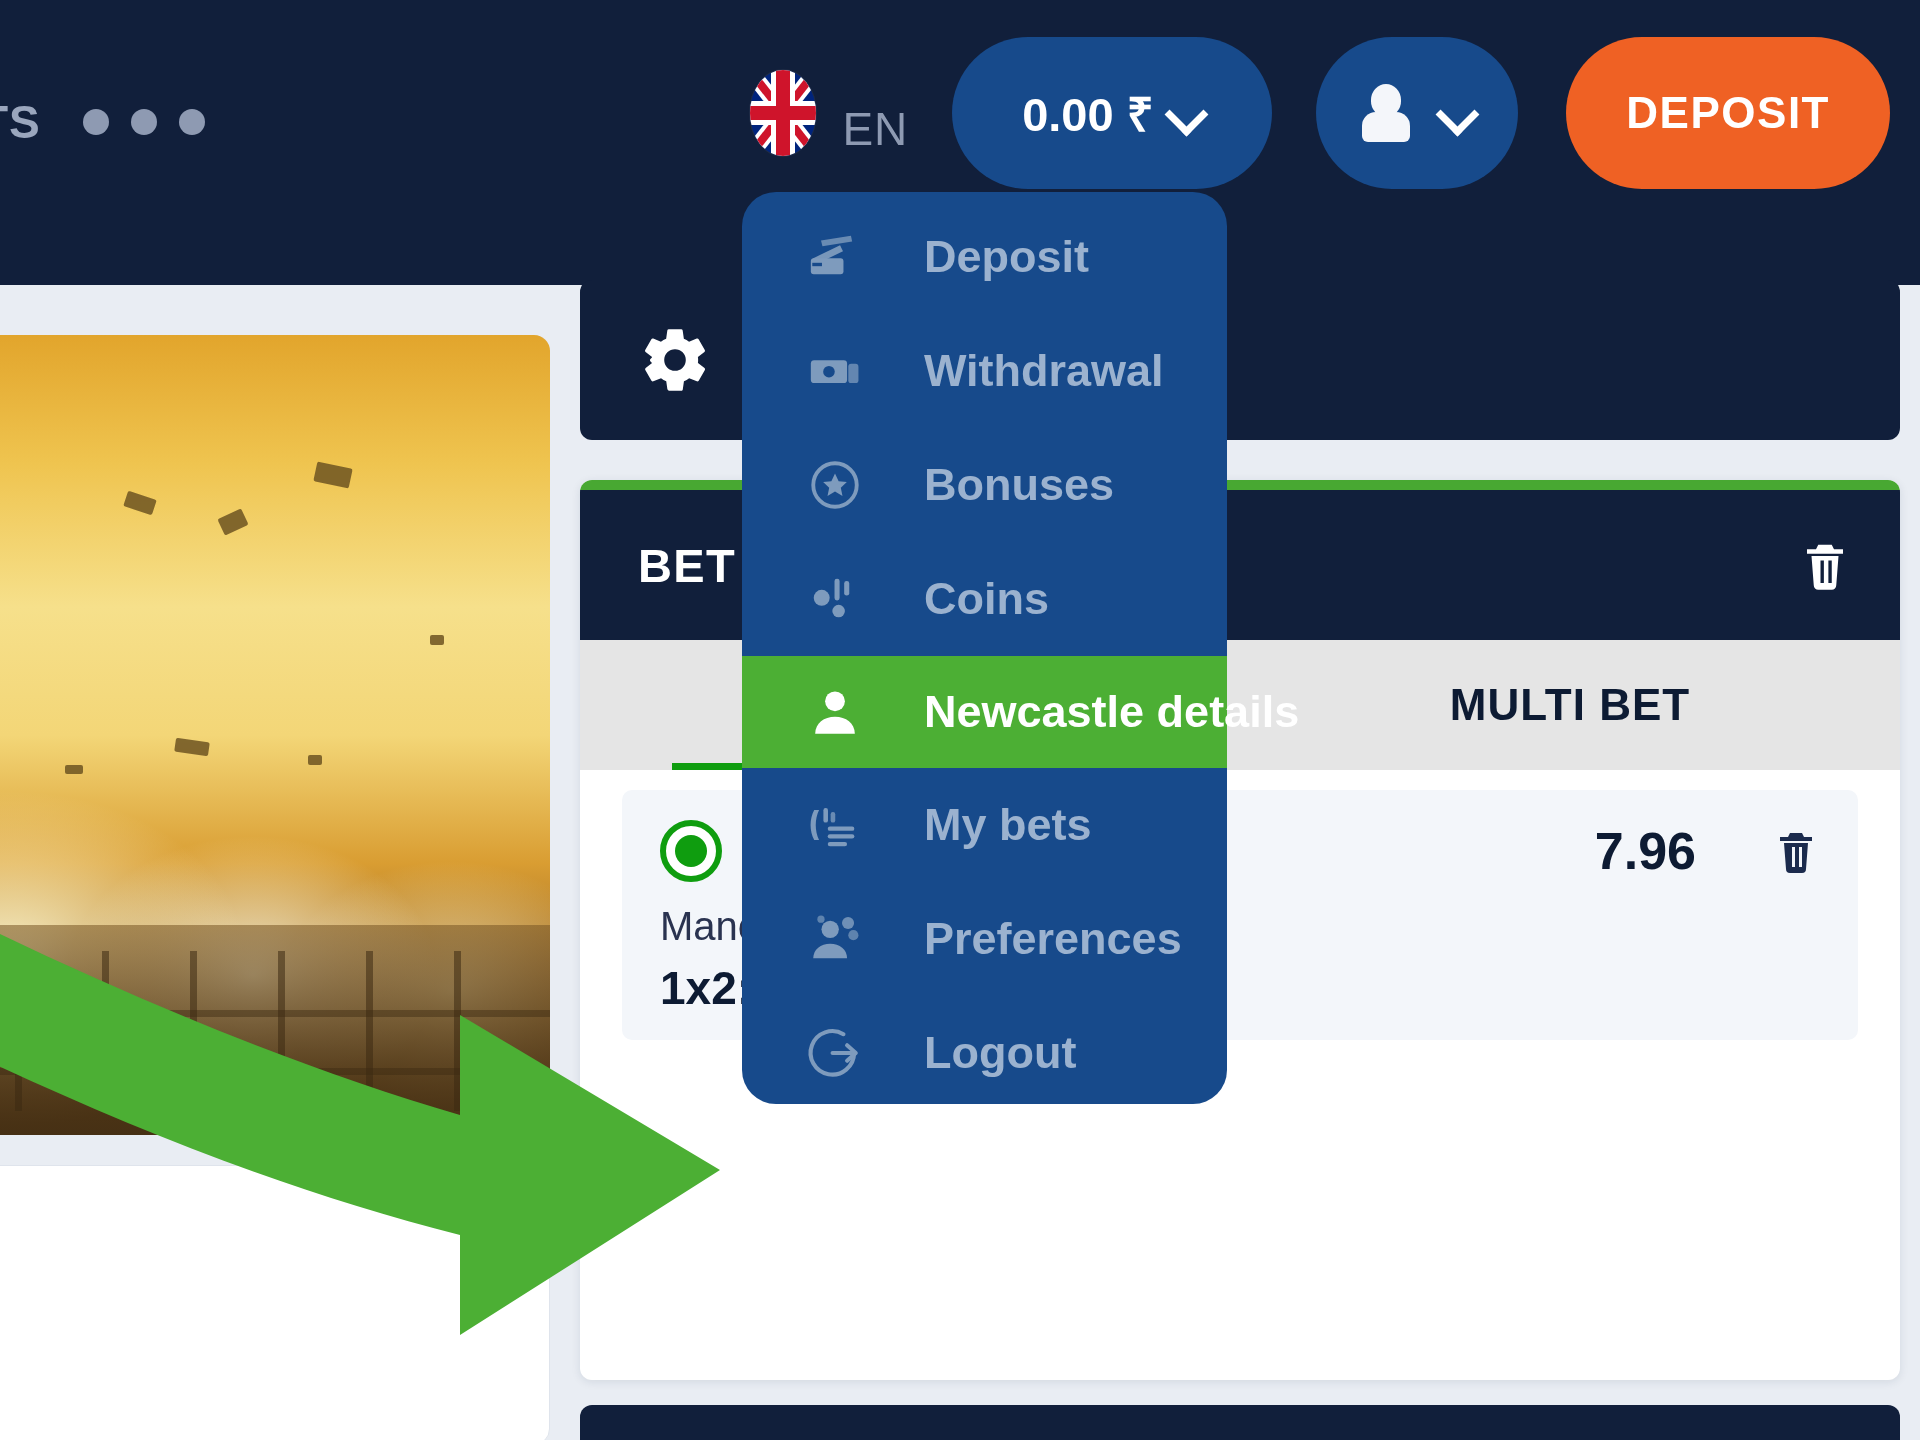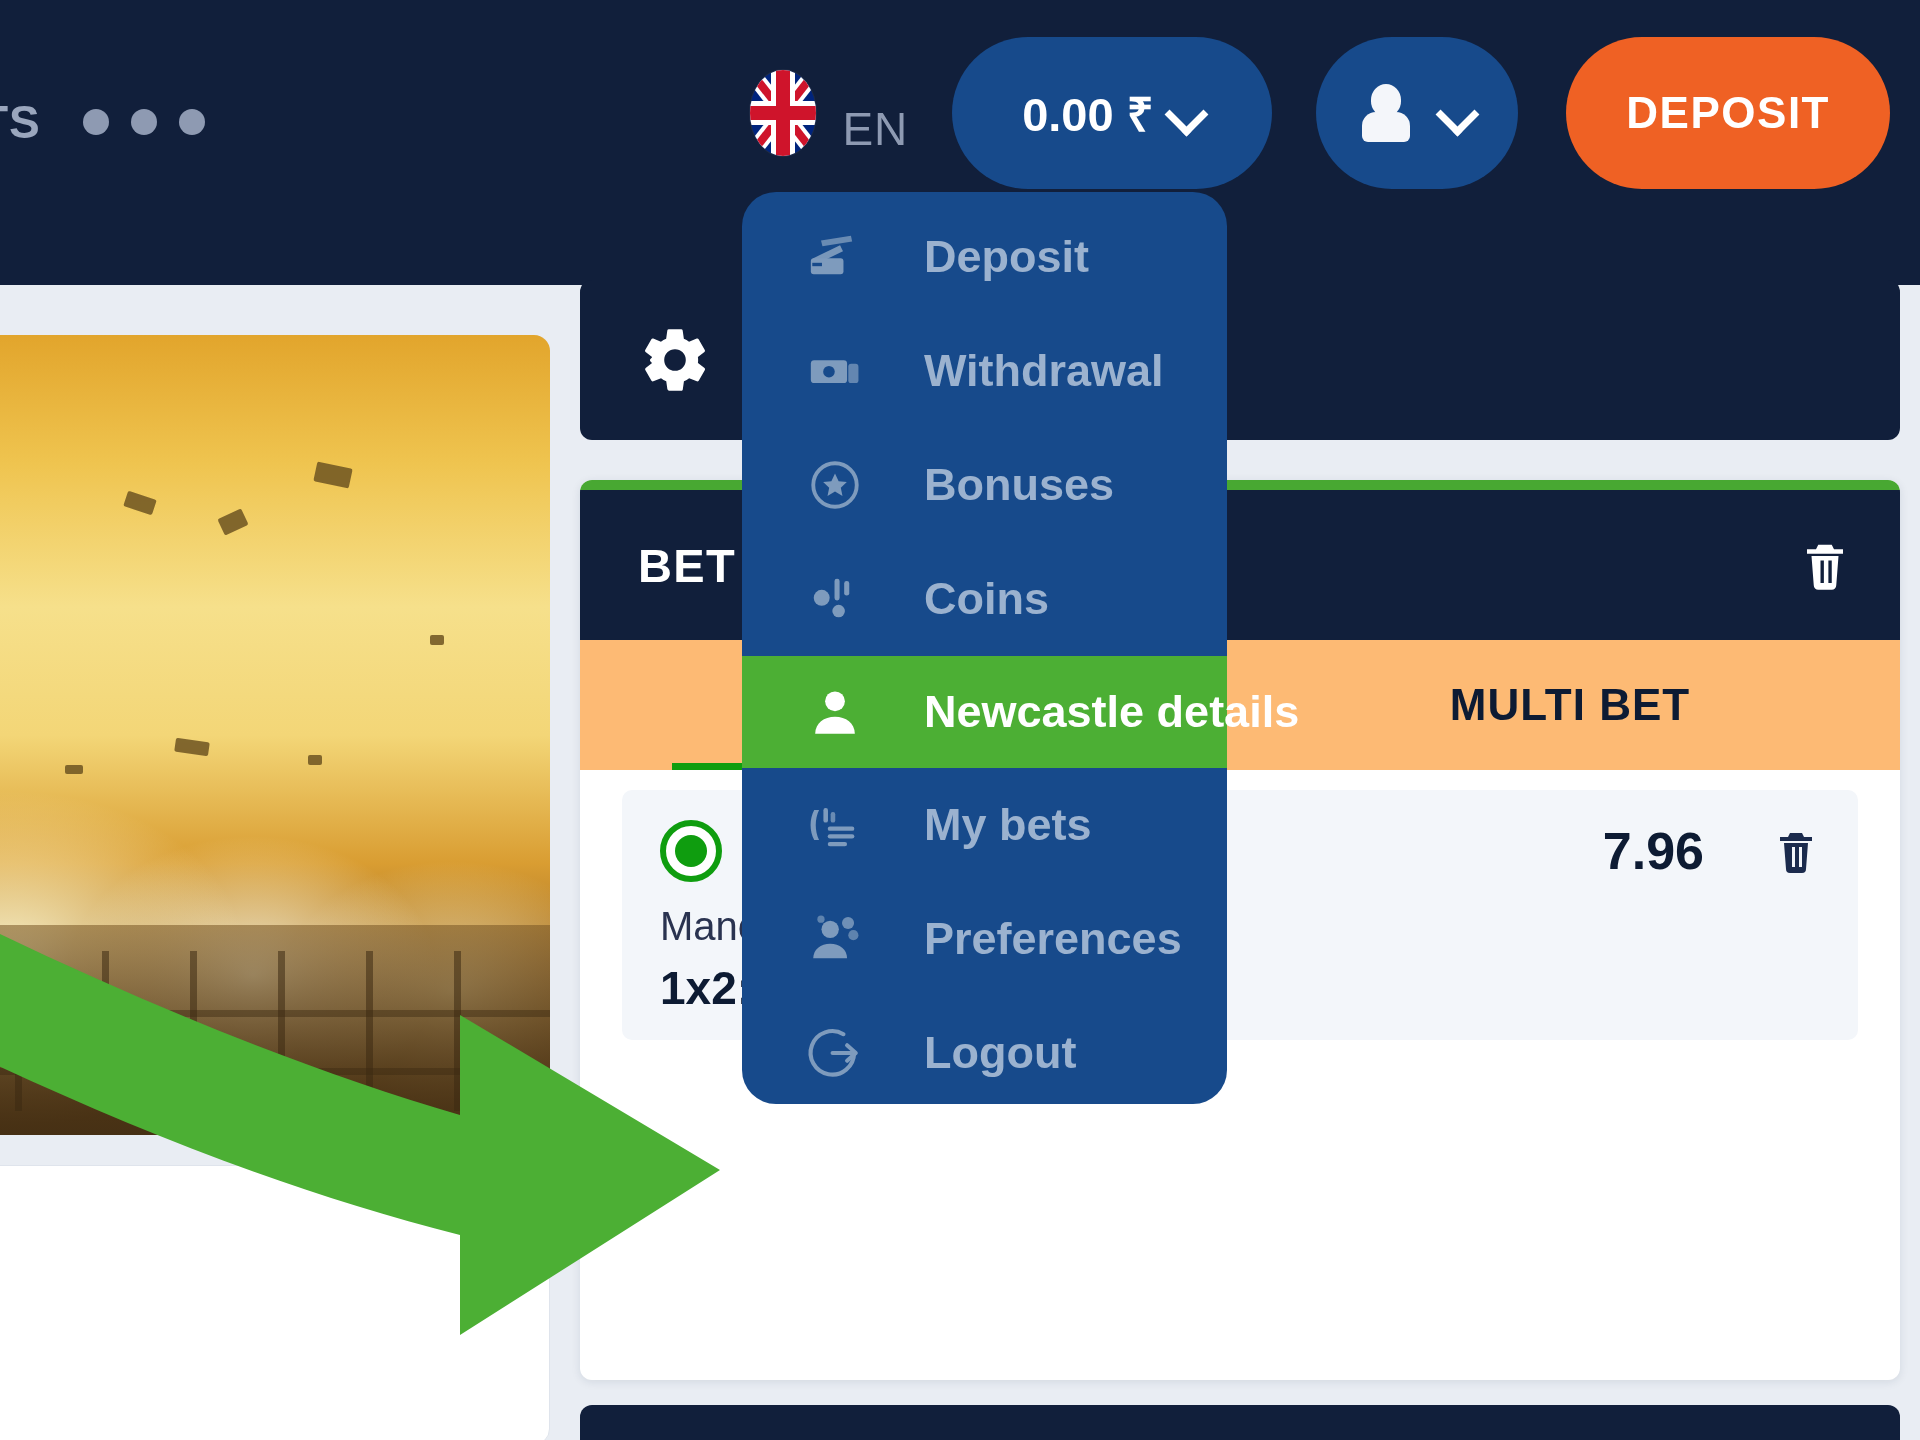--- a/index.html
+++ b/index.html
@@ -169,37 +169,37 @@
     background:#111f3b;
     display:flex; align-items:center; justify-content:space-between;
     padding:0 48px 0 58px;
   }
   .betslip-title { color:#fff; font-size:47px; font-weight:700; letter-spacing:1.4px; }
   .trash-icon { width:54px; height:62px; position:relative; }
   .trash-icon svg { display:block; }
 
   .tabs {
     position:absolute; left:0; top:160px; width:1320px; height:130px;
-    background:#fdba74; display:flex; align-items:center;
+    background:#e5e5e5; display:flex; align-items:center;
   }
   .tab {
     flex:1; text-align:center; font-size:44px; font-weight:700;
     color:#0d1b33; letter-spacing:1px; line-height:130px; height:130px;
     position:relative;
   }
   .tab.active::after {
     content:""; position:absolute; left:14%; right:14%; bottom:0; height:7px;
     background:#0f9d0f;
   }
 
   .bet-row {
     position:absolute; left:42px; top:310px; width:1236px; height:250px;
     background:#f3f6fa; border-radius:10px; padding:30px 38px 0 38px;
   }
-  .bet-row-top { display:flex; align-items:center; gap:32px; }
+  .bet-row-top { display:flex; align-items:center; gap:40px; }
   .radio-on {
     width:62px; height:62px; border-radius:50%;
     border:6px solid #0f9d0f; display:flex; align-items:center;
     justify-content:center; flex:none; background:#fff;
   }
   .radio-on i { width:32px; height:32px; border-radius:50%; background:#0f9d0f; display:block; }
   .ball {
     width:62px; height:62px; border-radius:50%; flex:none;
     border:5px solid #6fba2c; background:#fff;
     position:relative; overflow:hidden;

